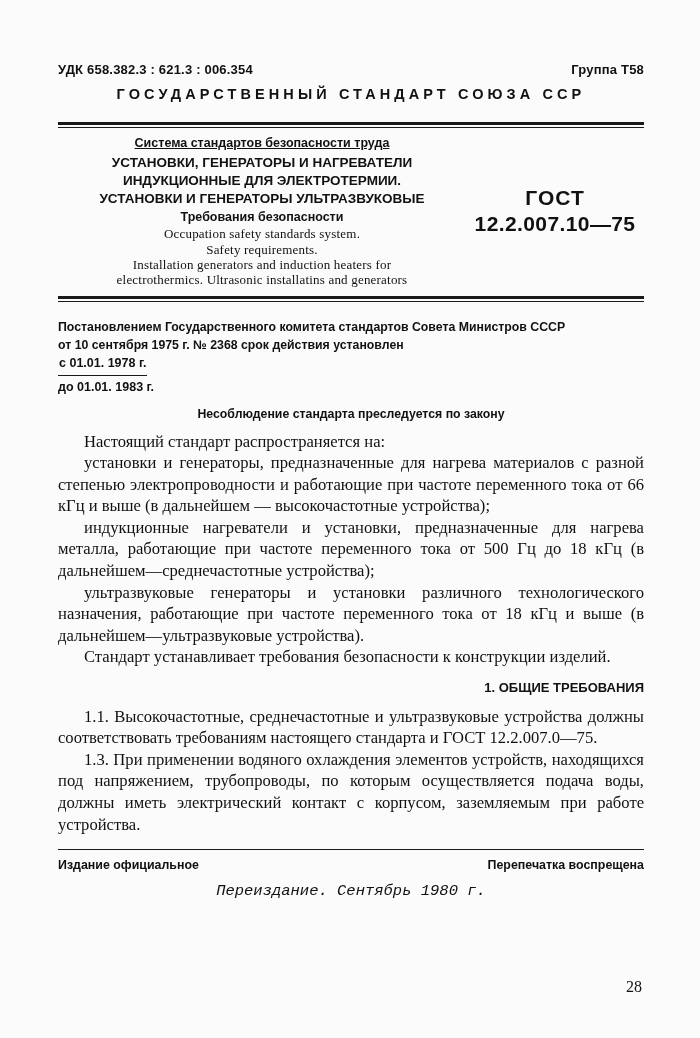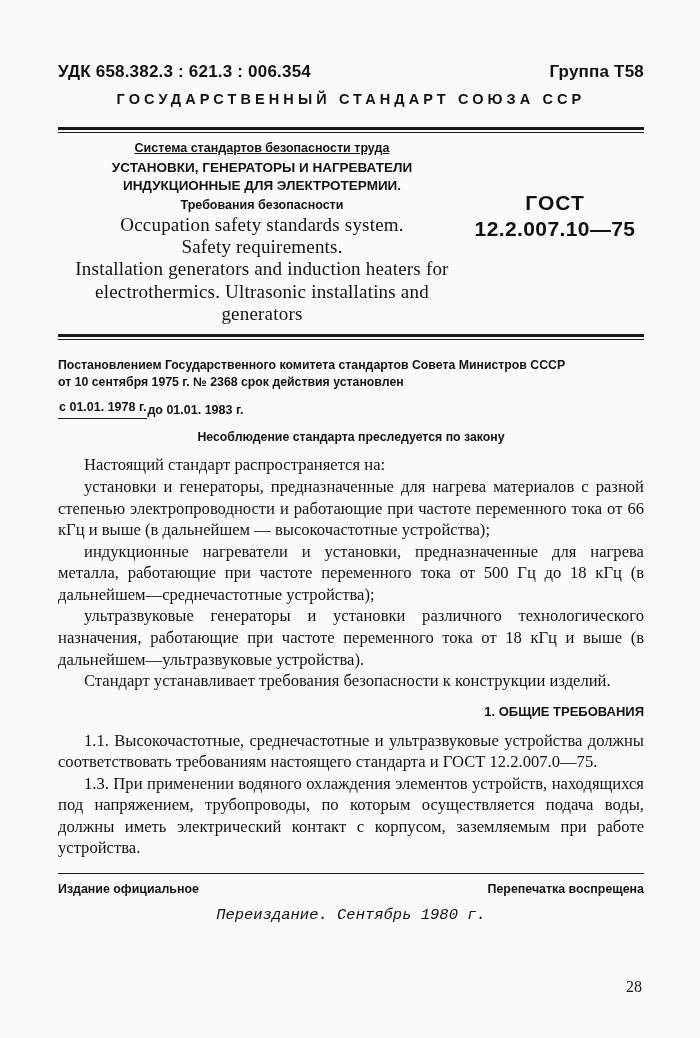--- a/index.html
+++ b/index.html
@@ -29,21 +29,21 @@
     width: 586px;
   }
 
   
   .topline {
     display: flex;
     justify-content: space-between;
     align-items: baseline;
     font-family: "Liberation Sans", sans-serif;
     font-weight: bold;
-    font-size: 17px;
+    font-size: 13px;
     letter-spacing: 0.2px;
     margin-bottom: 9px;
   }
 
   .std-title {
     font-family: "Liberation Sans", sans-serif;
     font-weight: bold;
     font-size: 14.5px;
     letter-spacing: 4.1px;
     text-align: center;
@@ -87,21 +87,21 @@
   }
   .t-req {
     font-family: "Liberation Sans", sans-serif;
     font-weight: bold;
     font-size: 12.5px;
     margin-top: 3px;
     margin-bottom: 2px;
   }
   .t-en {
     font-family: "Liberation Serif", serif;
-    font-size: 19px;
+    font-size: 13px;
     line-height: 1.18;
     letter-spacing: 0.2px;
   }
   .gost-label {
     font-family: "Liberation Sans", sans-serif;
     font-weight: bold;
     font-size: 21px;
     letter-spacing: 1px;
   }
   .gost-num {
@@ -123,24 +123,23 @@
 
   
   .decree {
     font-family: "Liberation Sans", sans-serif;
     font-weight: bold;
     font-size: 12.3px;
     line-height: 1.45;
     margin-top: 17px;
   }
   .dates {
-    margin-top: 6px;
-    display: flex;
-    flex-direction: row;
-    align-items: center;
+    display: flex;
+    flex-direction: column;
+    align-items: flex-start;
   }
   .dates .d1 {
     font-family: "Liberation Sans", sans-serif;
     font-weight: bold;
     font-size: 12.5px;
     border-bottom: 1.5px solid #1a1a1a;
     padding: 0 1px 2px 1px;
   }
   .dates .d2 {
     font-family: "Liberation Sans", sans-serif;
@@ -220,20 +219,21 @@
 
     <div class="std-title">ГОСУДАРСТВЕННЫЙ СТАНДАРТ СОЮЗА ССР</div>
     <div class="rule-thick"></div>
     <div class="rule-thin"></div>
 
     <div class="titleblock">
       <div class="left">
         <div class="t-sys">Система стандартов безопасности труда</div>
         <div class="t-main">УСТАНОВКИ, ГЕНЕРАТОРЫ И НАГРЕВАТЕЛИ</div>
         <div class="t-main">ИНДУКЦИОННЫЕ ДЛЯ ЭЛЕКТРОТЕРМИИ.</div>
+        <div class="t-main">УСТАНОВКИ И ГЕНЕРАТОРЫ УЛЬТРАЗВУКОВЫЕ</div>
         <div class="t-req">Требования безопасности</div>
         <div class="t-en">Occupation safety standards system.</div>
         <div class="t-en">Safety requirements.</div>
         <div class="t-en">Installation generators and induction heaters for</div>
         <div class="t-en">electrothermics. Ultrasonic installatins and generators</div>
       </div>
       <div class="right">
         <div class="gost-label">ГОСТ</div>
         <div class="gost-num">12.2.007.10—75</div>
       </div>

